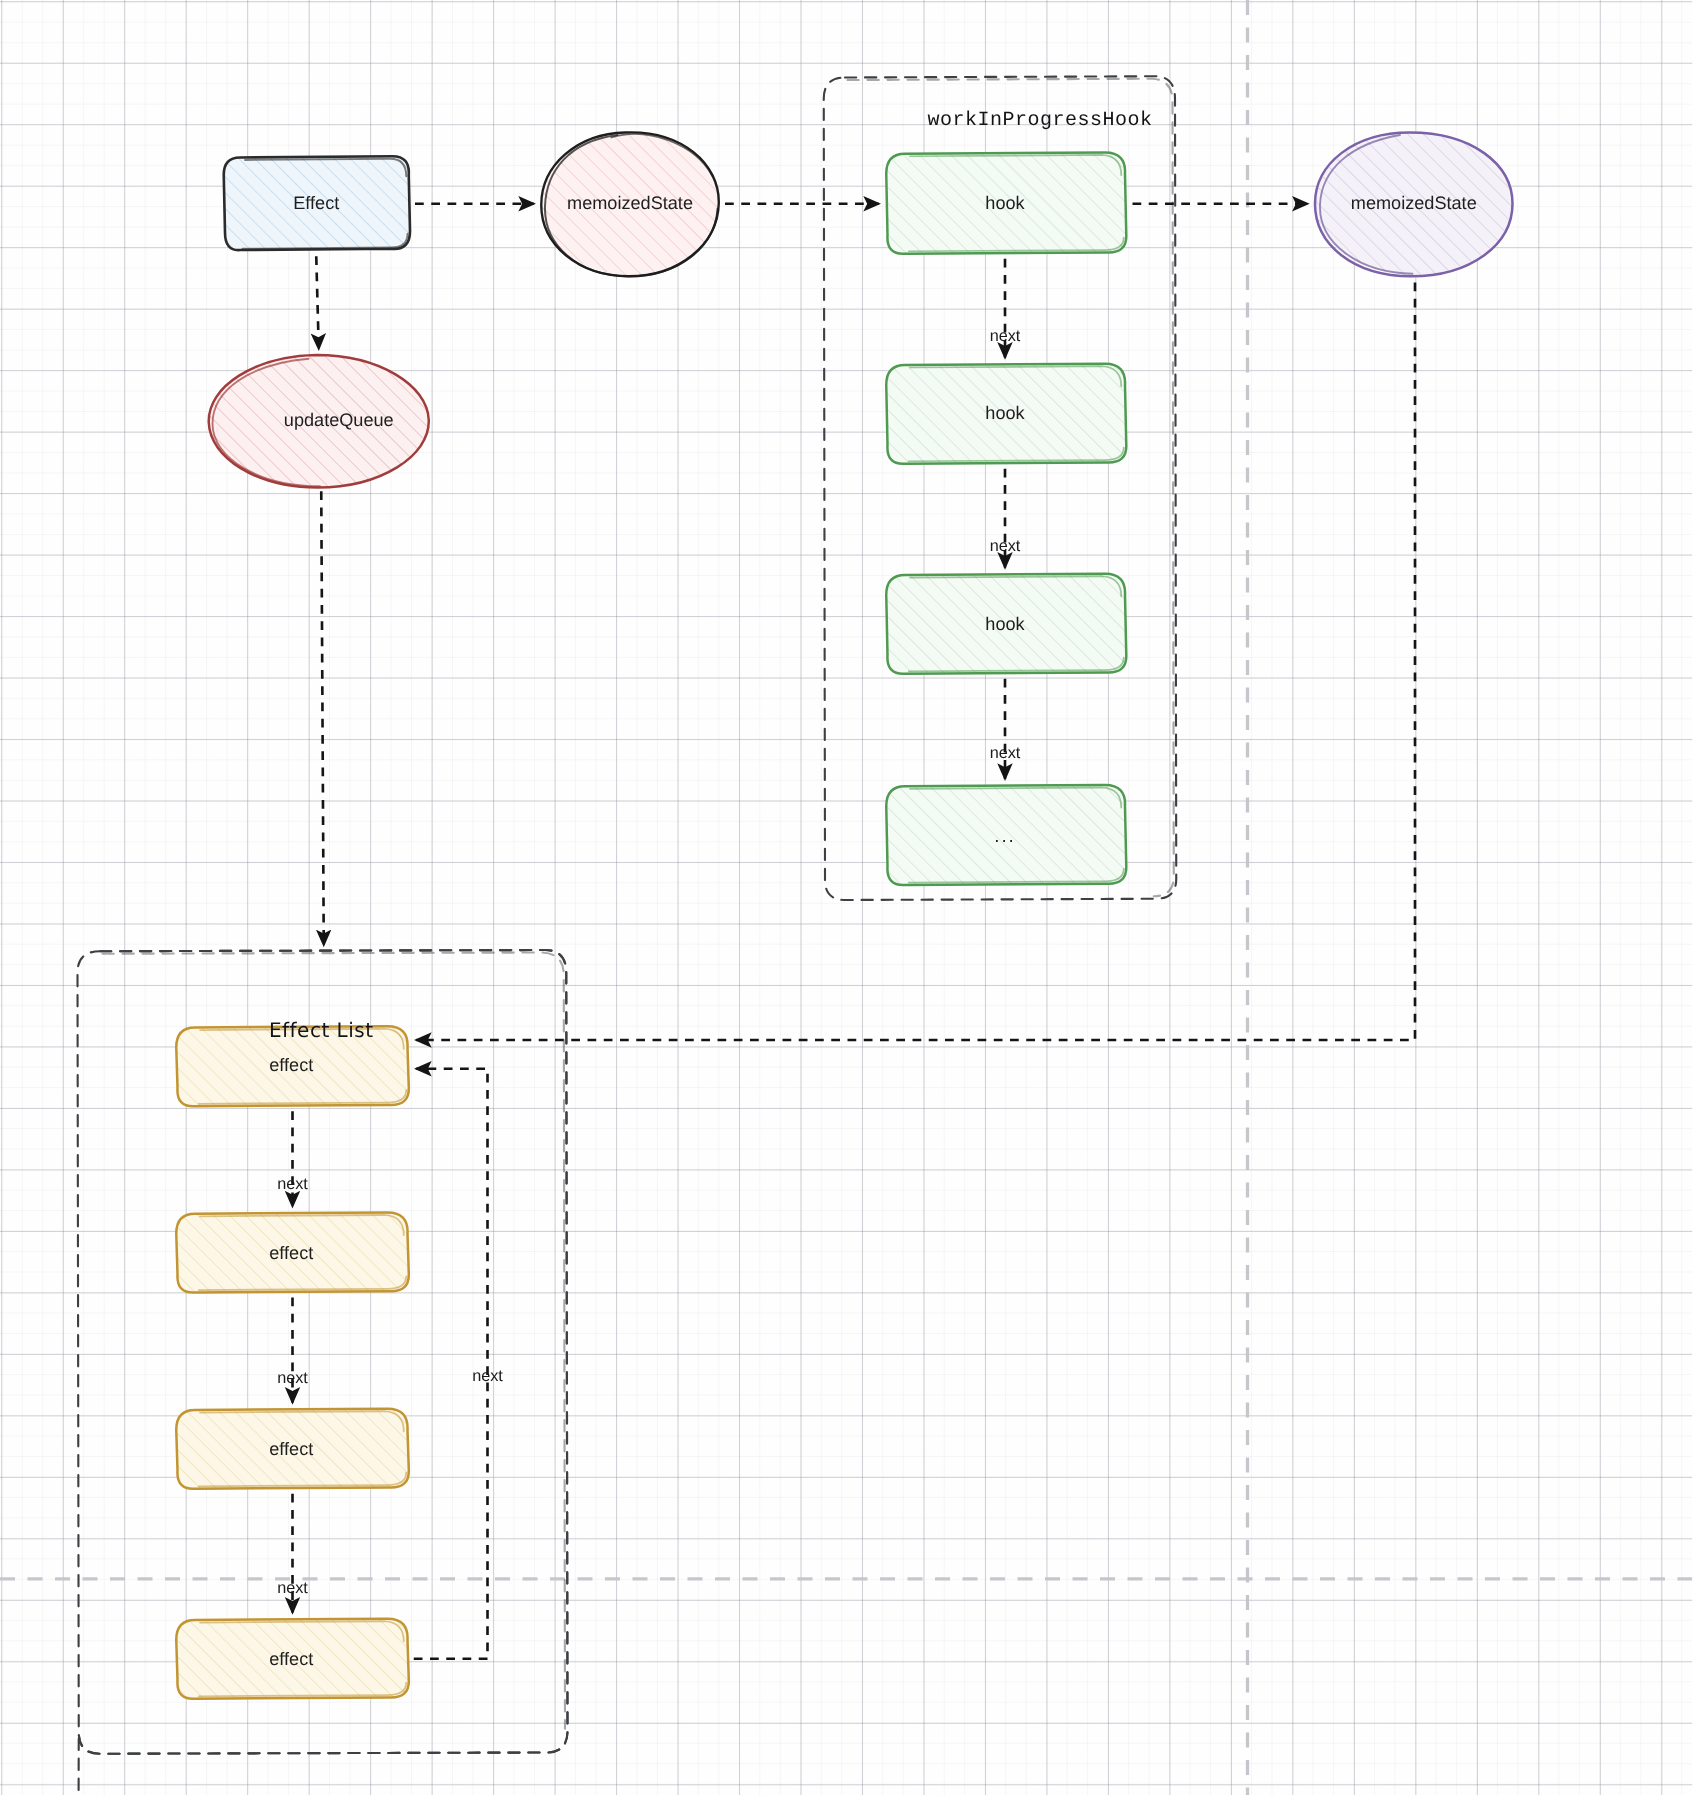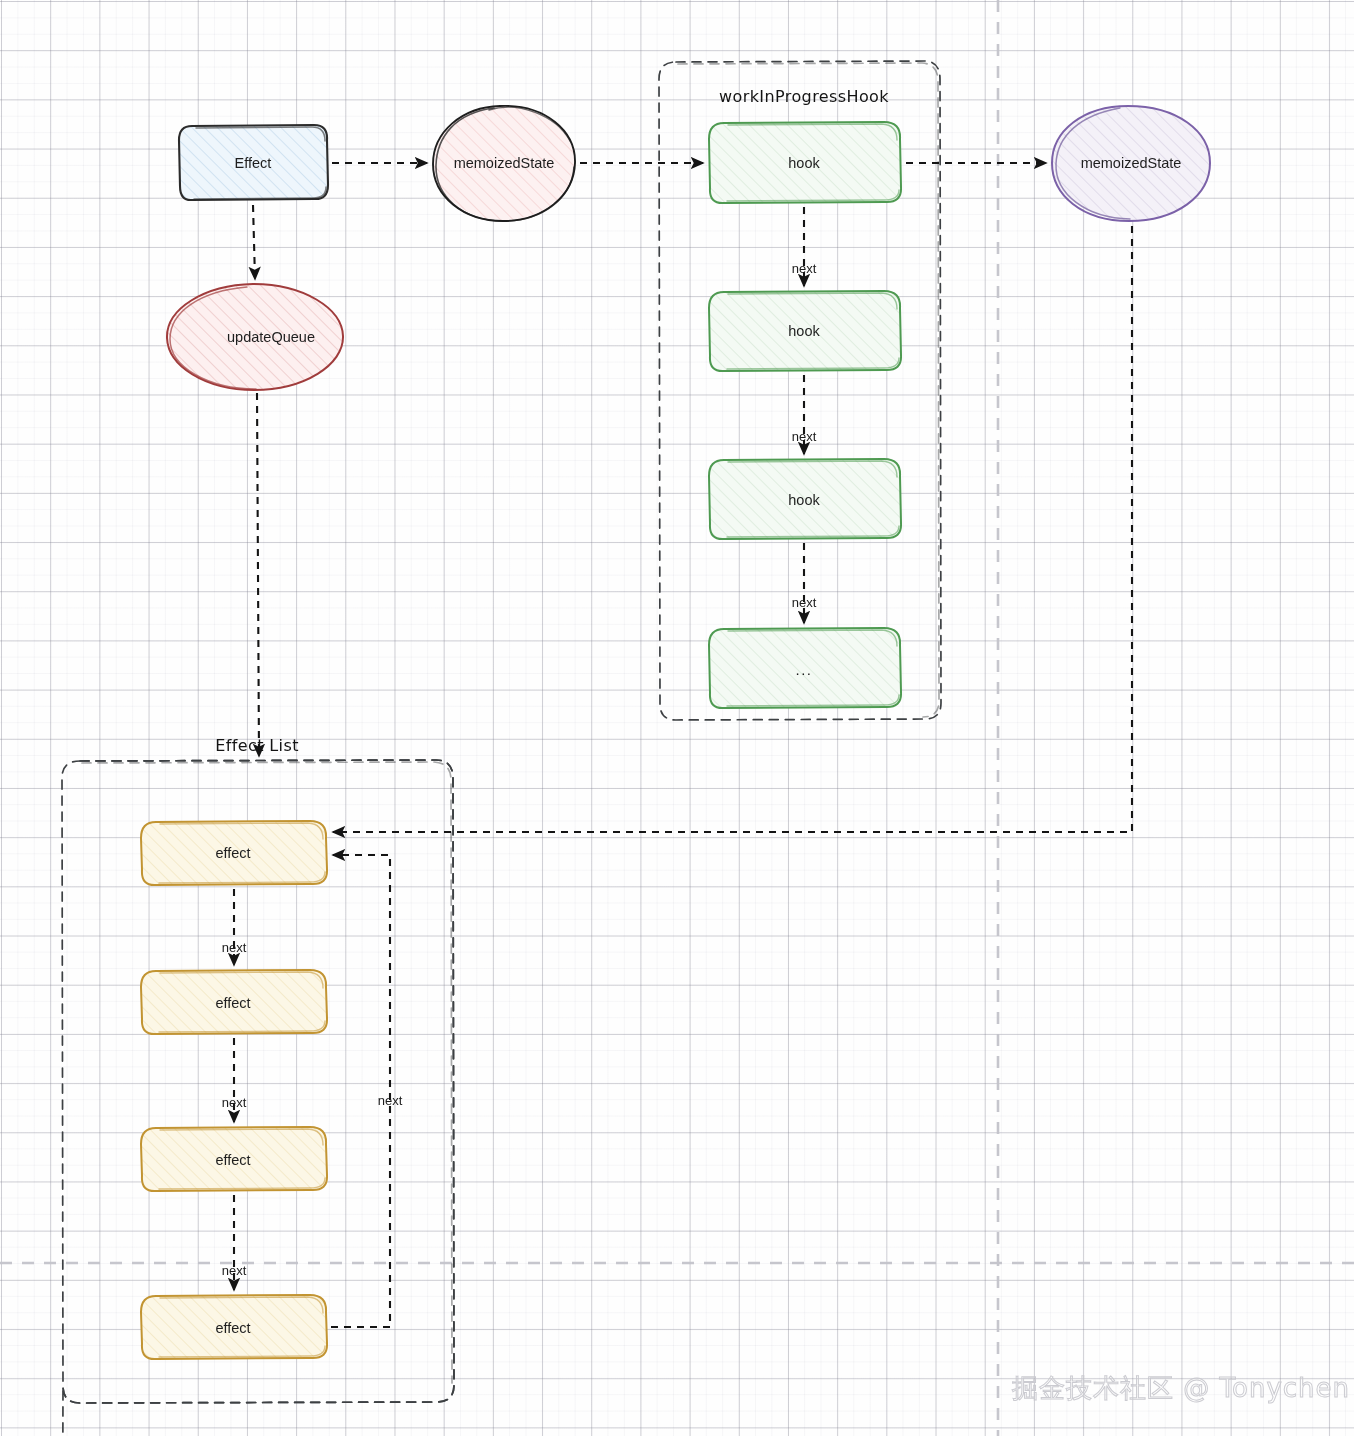--- a/index.html
+++ b/index.html
@@ -221,27 +221,26 @@
   <div class="lbl node-label" style="left:804px; top:163px;">hook</div>
   <div class="lbl node-label" style="left:804px; top:331px;">hook</div>
   <div class="lbl node-label" style="left:804px; top:500px;">hook</div>
   <div class="lbl node-label dots" style="left:804px; top:669px;">...</div>
 
   <div class="lbl node-label" style="left:233px; top:853px;">effect</div>
   <div class="lbl node-label" style="left:233px; top:1003px;">effect</div>
   <div class="lbl node-label" style="left:233px; top:1160px;">effect</div>
   <div class="lbl node-label" style="left:233px; top:1328px;">effect</div>
 
-  <div class="lbl group-label" style="left:804px; top:96px;">workInProgressHook</div>
-  <div class="lbl group-label" style="left:257px; top:745px;">Effect List</div>
+  <div class="lbl group-label" style="left:832px; top:96px;font-family:Liberation Mono, monospace;">workInProgressHook</div>
+  <div class="lbl group-label" style="left:257px; top:824px;">Effect List</div>
 
   <div class="lbl edge-label" style="left:804px; top:244px;">next</div>
   <div class="lbl edge-label" style="left:804px; top:412px;">next</div>
   <div class="lbl edge-label" style="left:804px; top:578px;">next</div>
 
   <div class="lbl edge-label" style="left:234px; top:923px;">next</div>
   <div class="lbl edge-label" style="left:234px; top:1078px;">next</div>
   <div class="lbl edge-label" style="left:234px; top:1246px;">next</div>
   <div class="lbl edge-label" style="left:390px; top:1076px;">next</div>
 
-  <div class="watermark">掘金技术社区 @ Tonychen</div>
 
 </div>
 
 </body></html>

